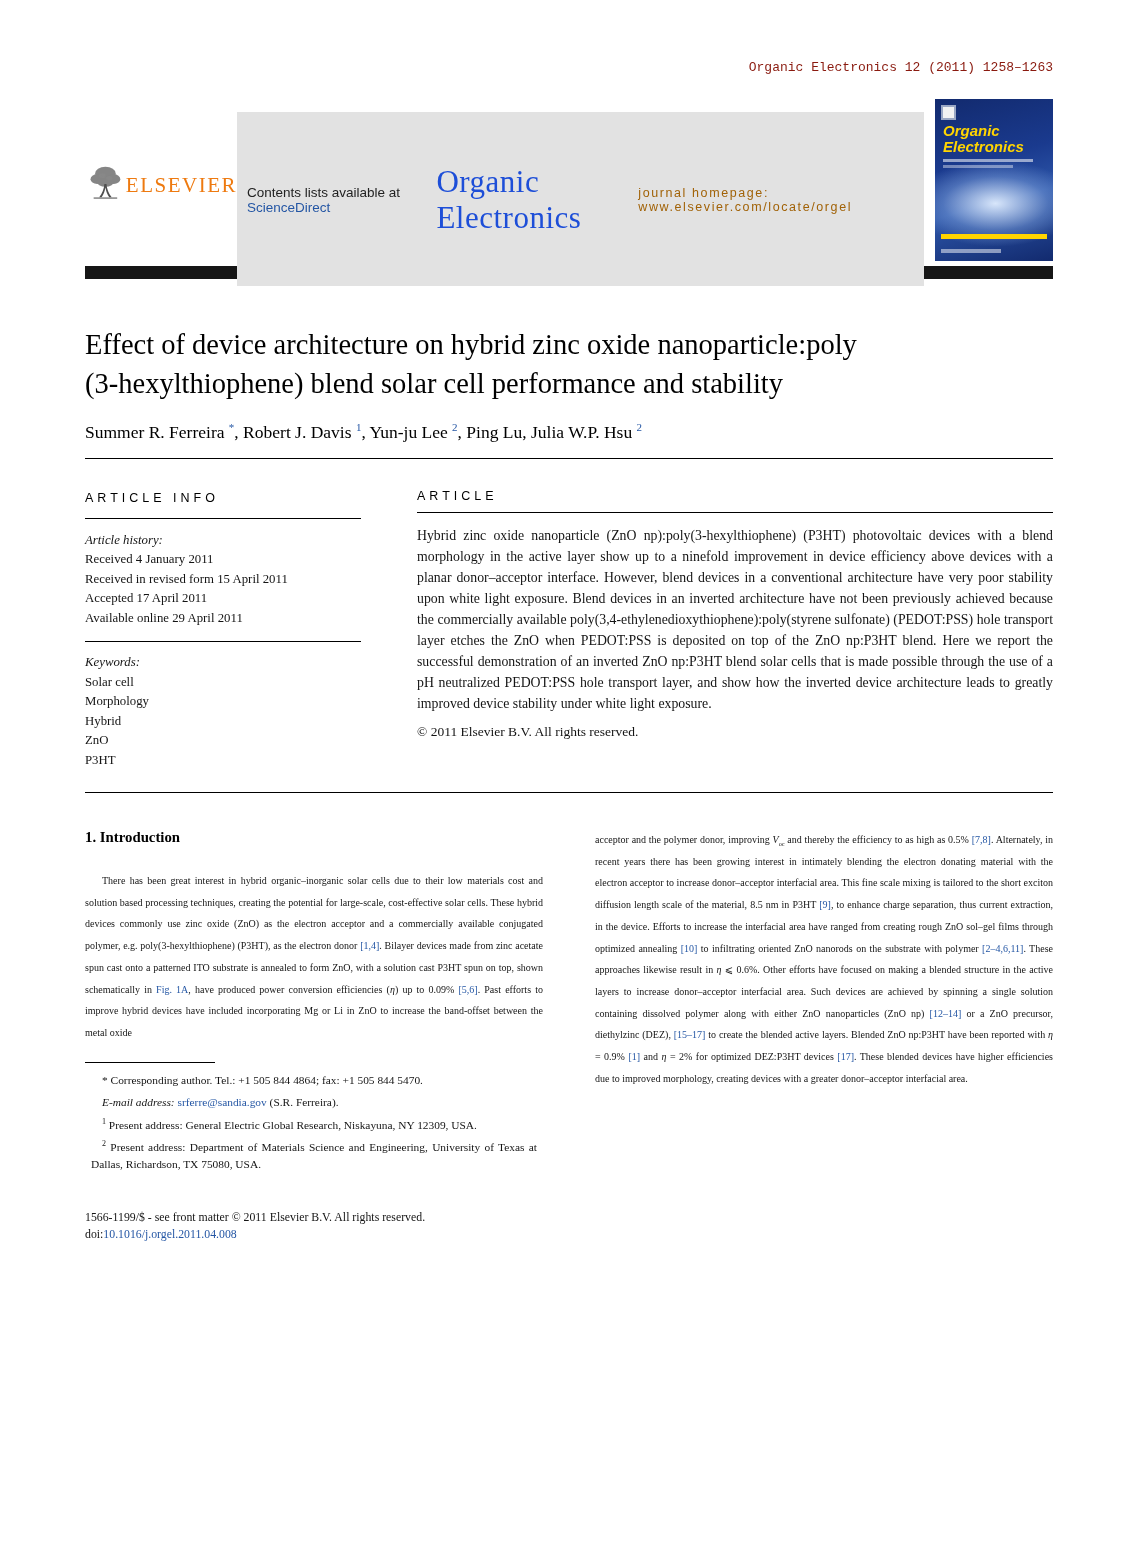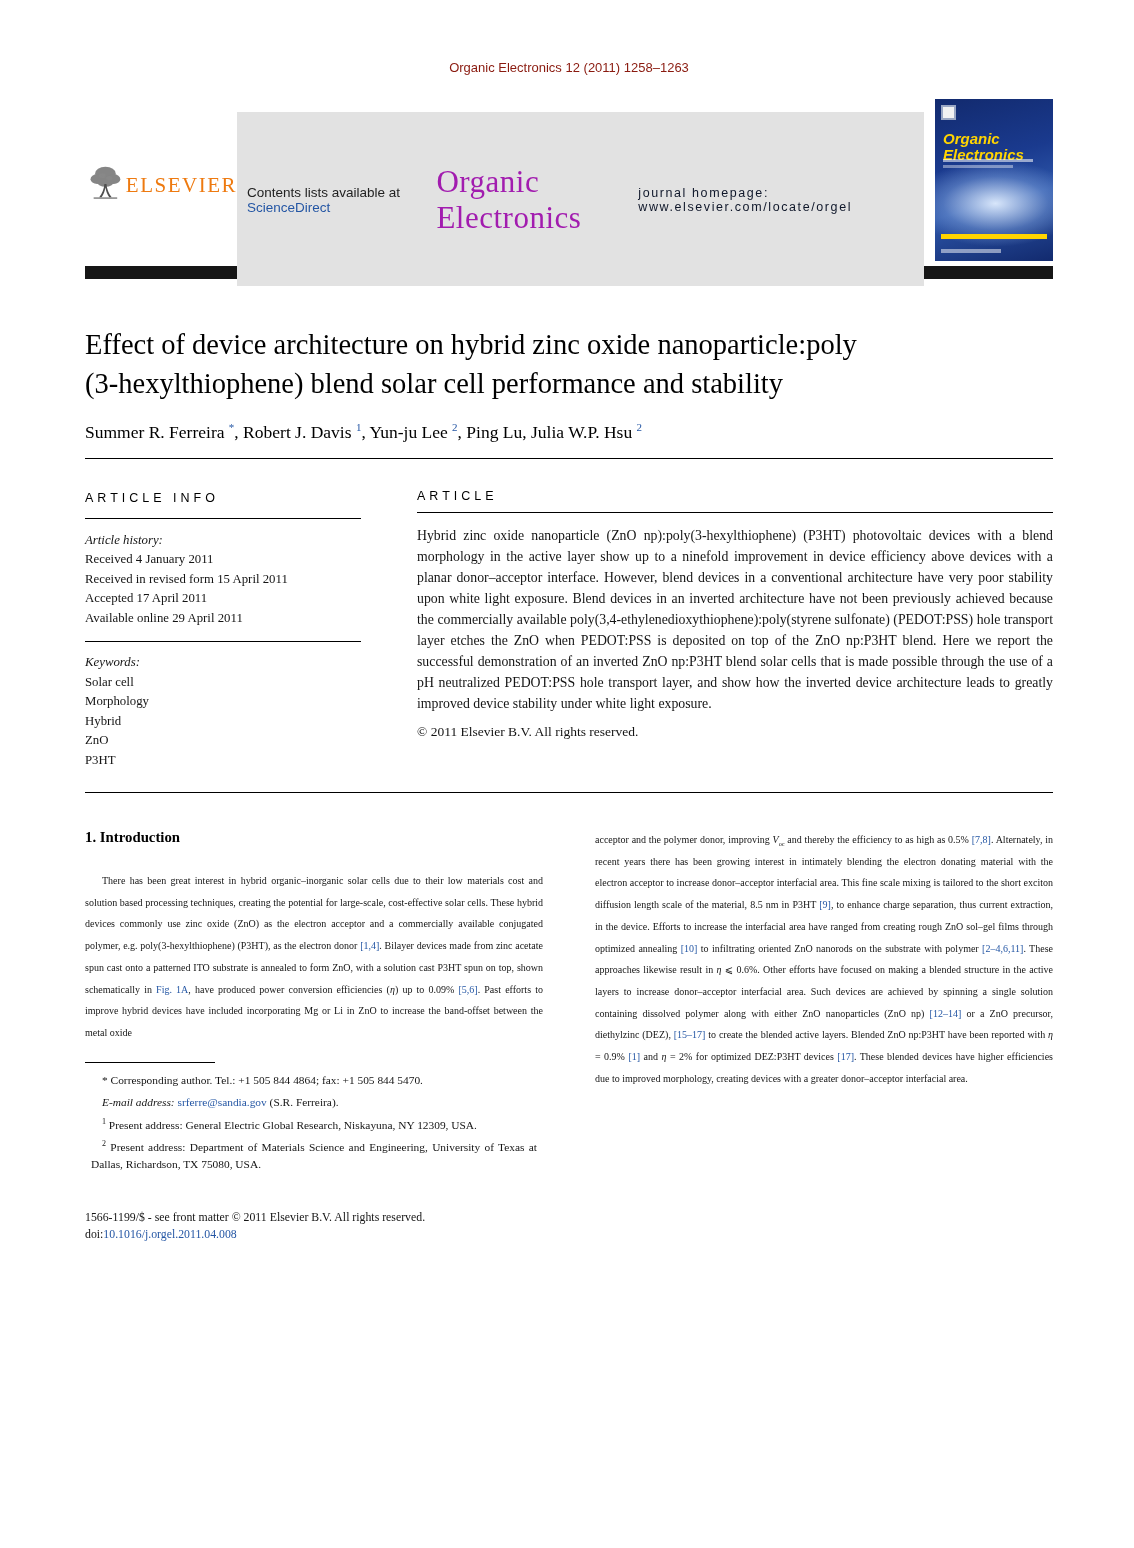--- a/index.html
+++ b/index.html
@@ -8,39 +8,39 @@
     font-family:"Liberation Serif",serif;position:relative;overflow:hidden;
     -webkit-font-smoothing:antialiased;
   }
   .page{position:absolute;left:85px;top:0;width:968px}
   .lnk{color:var(--link-blue,#2456a4);cursor:pointer;text-decoration:none}
   .em{font-style:italic}
   sup{font-size:0.62em;line-height:0;vertical-align:super}
   sub{font-size:0.62em;line-height:0;vertical-align:sub}
 
   
-  .jnl-citation{margin-top:60px;text-align:center;font-size:13px;
-    font-family:Liberation Sans, sans-serif;color:var(--citation-red,#8a1a0f)}
+  .jnl-citation{margin-top:60px;text-align:right;font-size:13px;
+    font-family:Liberation Mono, monospace;color:var(--citation-red,#8a1a0f)}
   .masthead{display:flex;margin-top:24px;height:162px}
   .pub-logo{width:152px;display:flex;flex-direction:row;align-items:center;padding-top:6px}
   .pub-name{font-size:21px;letter-spacing:1.5px;color:var(--elsevier-orange,#ee7a10);margin-top:5px}
   .banner{flex:1;background:var(--banner-gray,#e2e2e2);margin:13px 11px 0 0;
     display:flex;flex-direction:row;align-items:center;justify-content:space-between;
     padding:13px 10px 12px;height:149px}
   .contents-line{font-family:"Liberation Sans",sans-serif;font-size:13.5px;color:#222}
-  .jnl-title{font-size:31px;color:#a21caf;letter-spacing:0.5px}
-  .homepage-line{font-family:"Liberation Sans",sans-serif;font-size:12.5px;letter-spacing:1.6px;color:#0f172a}
+  .jnl-title{font-size:31px;color:#1d4ed8;letter-spacing:0.5px}
+  .homepage-line{font-family:"Liberation Sans",sans-serif;font-size:12.5px;letter-spacing:1.6px;color:#a16207}
 
   .cover{width:118px;height:162px;position:relative;overflow:hidden;
     background:linear-gradient(165deg,#122a6e 0%,var(--cover-blue,#1a3a8e) 38%,#2c55a8 62%,#122a6e 100%)}
   .cover-glow{position:absolute;left:-22px;top:62px;width:165px;height:85px;
     background:radial-gradient(ellipse at center,rgba(225,238,255,0.95) 0%,rgba(140,175,230,0.4) 45%,rgba(0,0,0,0) 72%)}
   .cover-logo{position:absolute;top:6px;left:6px;width:15px;height:15px;background:#f2f2f2;
     box-shadow:inset 0 0 0 2px #9aa7c4}
-  .cover-title{position:absolute;top:32px;left:8px;color:var(--cover-yellow,#ffd400);
+  .cover-title{position:absolute;top:24px;left:8px;color:var(--cover-yellow,#ffd400);
     font-family:"Liberation Sans",sans-serif;font-weight:700;font-style:italic;
     font-size:15px;line-height:16px}
   .cover-sub{position:absolute;top:60px;left:8px;width:90px;height:3px;background:rgba(255,255,255,0.55)}
   .cover-sub2{position:absolute;top:66px;left:8px;width:70px;height:3px;background:rgba(255,255,255,0.4)}
   .cover-bar{position:absolute;bottom:22px;left:6px;right:6px;height:5px;background:var(--cover-yellow,#ffd400)}
   .cover-foot{position:absolute;bottom:8px;left:6px;width:60px;height:4px;background:rgba(255,255,255,0.5)}
 
   .black-bar{height:13px;background:#161616;margin-top:5px}
 
   

